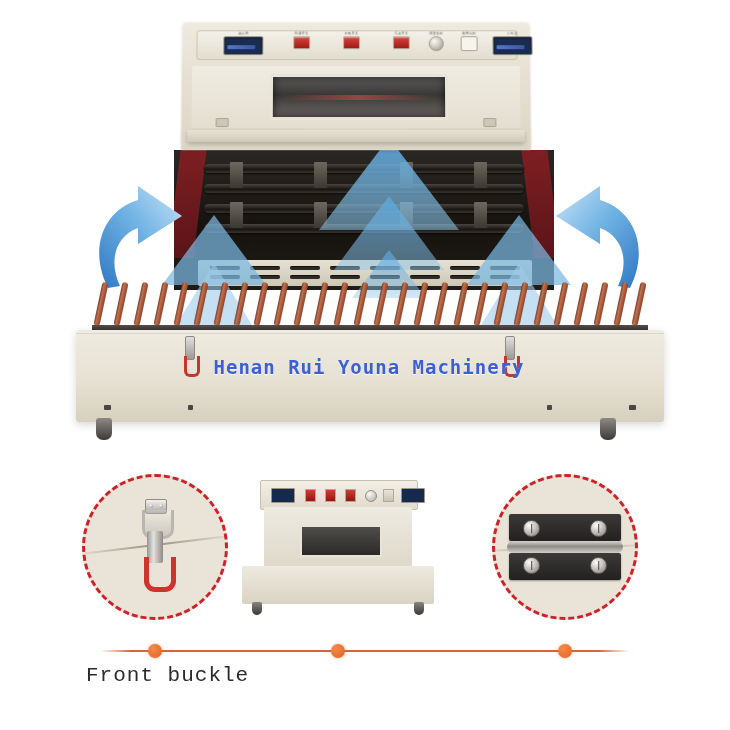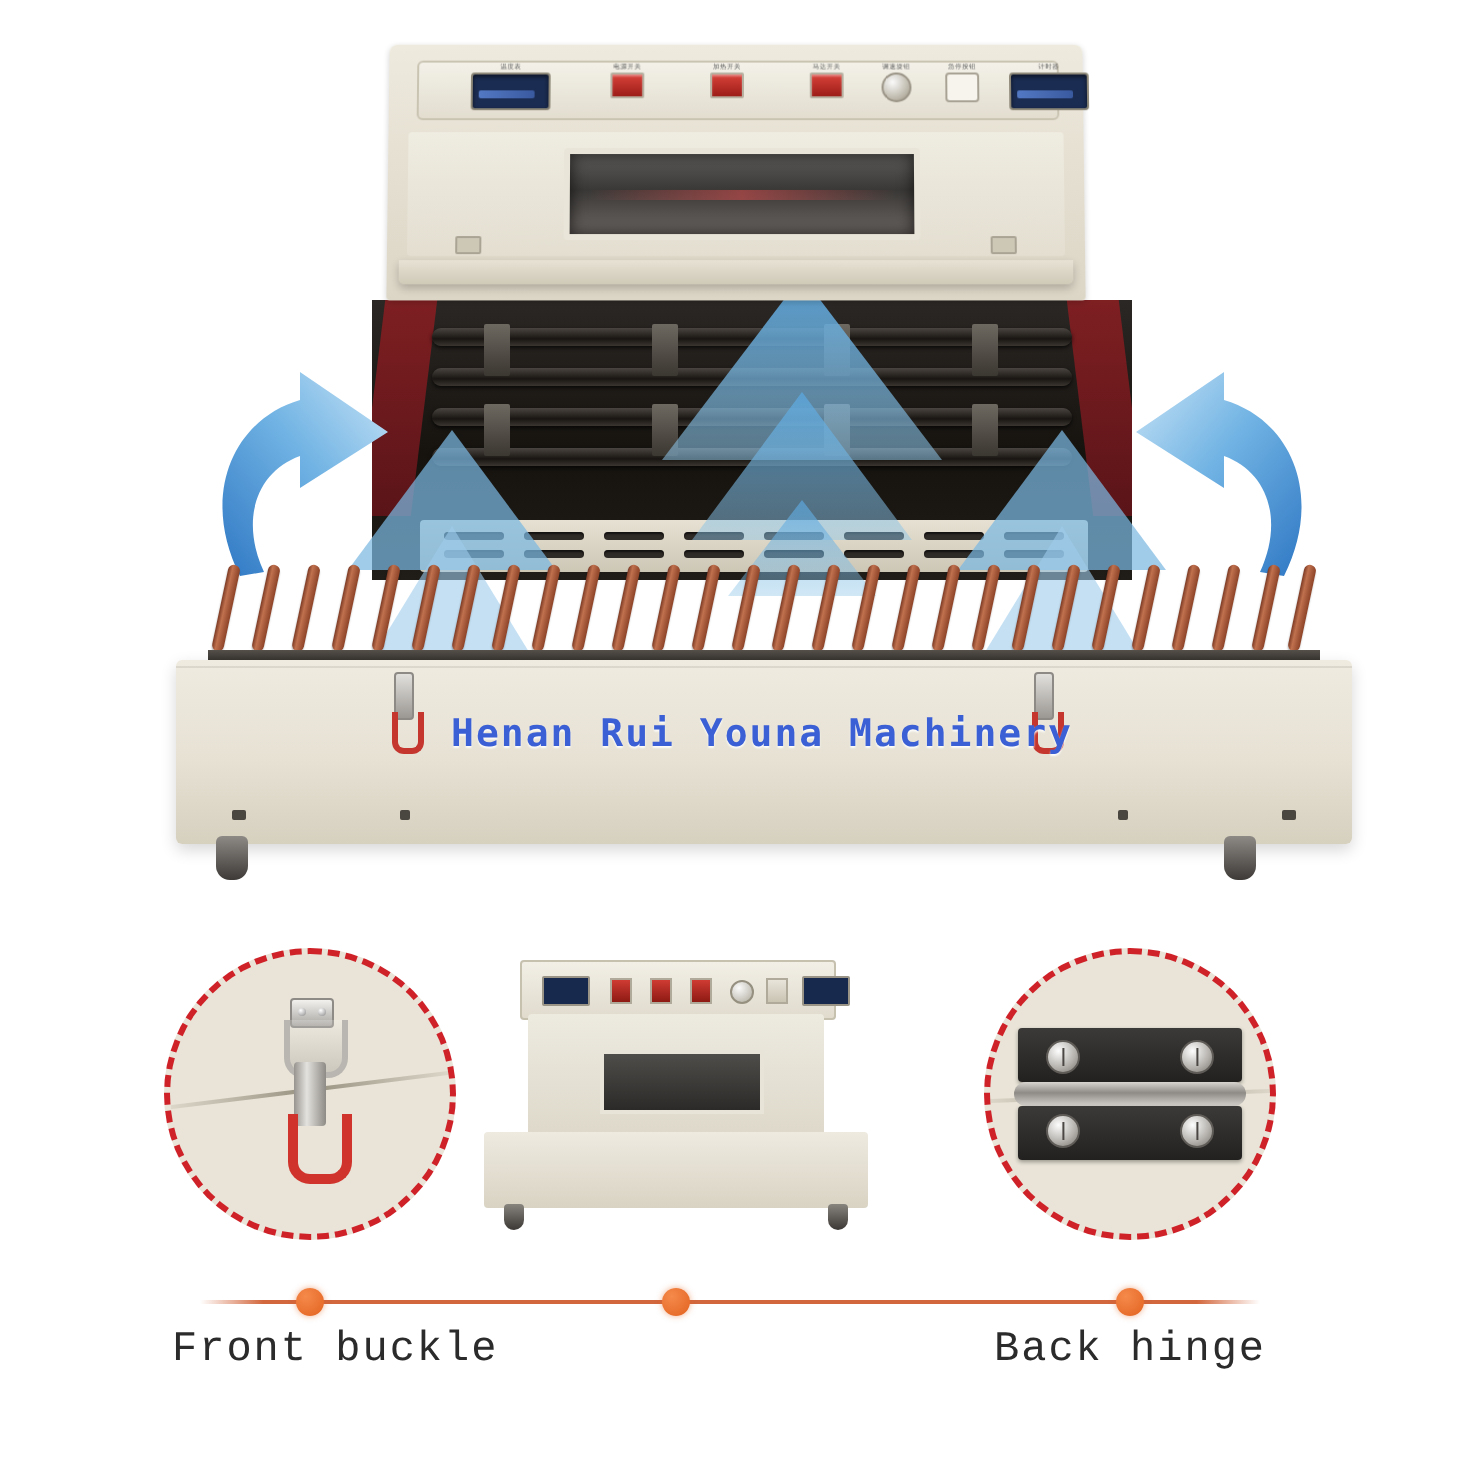--- a/index.html
+++ b/index.html
@@ -6,21 +6,21 @@
   body{
     width:730px;height:730px;
     background:#ffffff;
     font-family:"Liberation Sans", sans-serif;
     overflow:hidden;
     position:relative;
   }
   .stage{position:absolute;inset:0;}
 
   
-  .hero{position:absolute;left:16px;top:0;width:600px;height:460px;}
+  .hero{position:absolute;left:4px;top:0;width:600px;height:460px;}
 
   
   .head-unit{
     position:absolute;left:178px;top:22px;width:348px;height:128px;
     background:linear-gradient(180deg,#eeeade 0%,#e6e1d3 40%,#dcd6c6 100%);
     border-radius:4px 4px 2px 2px;
     box-shadow:0 1px 3px rgba(0,0,0,.18);
     transform:perspective(700px) rotateX(3deg);
   }
   .panel-strip{
@@ -546,15 +546,14 @@
       </div>
     </div>
   </div>
 
   <div class="conn-line"></div>
   <div class="conn-dot" style="left:148px"></div>
   <div class="conn-dot" style="left:331px"></div>
   <div class="conn-dot" style="left:558px"></div>
 
   <div class="caption" style="left:86px">Front buckle</div>
-  <div class="caption" style="left:497px">Back hinge</div>
 
 </div>
 
 </body></html>

